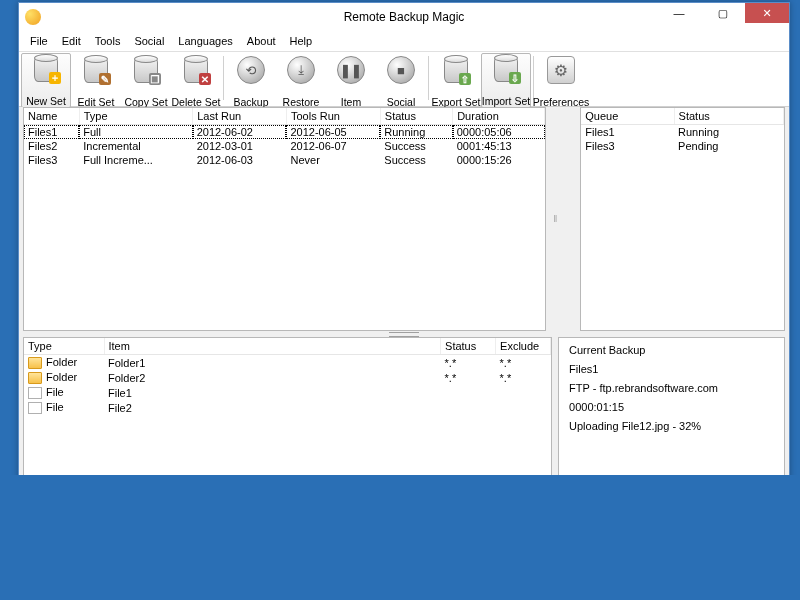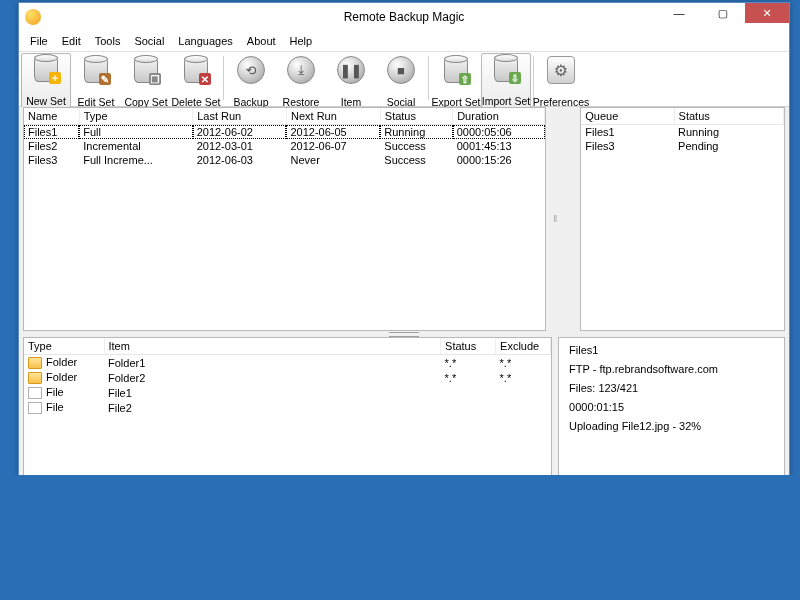--- a/index.html
+++ b/index.html
@@ -178,21 +178,21 @@
 
   <div id="work">
     <div id="row1">
       <div id="sets" class="pane">
         <table class="list">
           <tbody>
                 <tr>
             <th>Name</th>
             <th>Type</th>
             <th>Last Run</th>
-            <th>Next Run</th>
+            <th>Tools Run</th>
             <th>Status</th>
             <th>Duration</th>
           </tr>
           <tr class="sel">
             <td>Files1</td>
             <td>Full</td>
             <td>2012-06-02</td>
             <td>2012-06-05</td>
             <td>Running</td>
             <td>0000:05:06</td>
@@ -277,23 +277,23 @@
           <tr>
             <td><span class="iFile"></span><span>File</span></td>
             <td>File2</td>
             <td></td>
             <td></td>
           </tr>
         </tbody>
             </table>
       </div>
       <div id="info" class="pane">
+        <div>Current Backup</div>
         <div>Files1</div>
         <div>FTP - ftp.rebrandsoftware.com</div>
-        <div>Files: 123/421</div>
         <div>0000:01:15</div>
         <div>Uploading File12.jpg - 32%</div>
         <div style="flex:1"></div>
         <div id="progress">
           <div id="progressFill" style="width: 20%;"></div>
         </div>
       </div>
     </div>
 
     <div id="footer">

